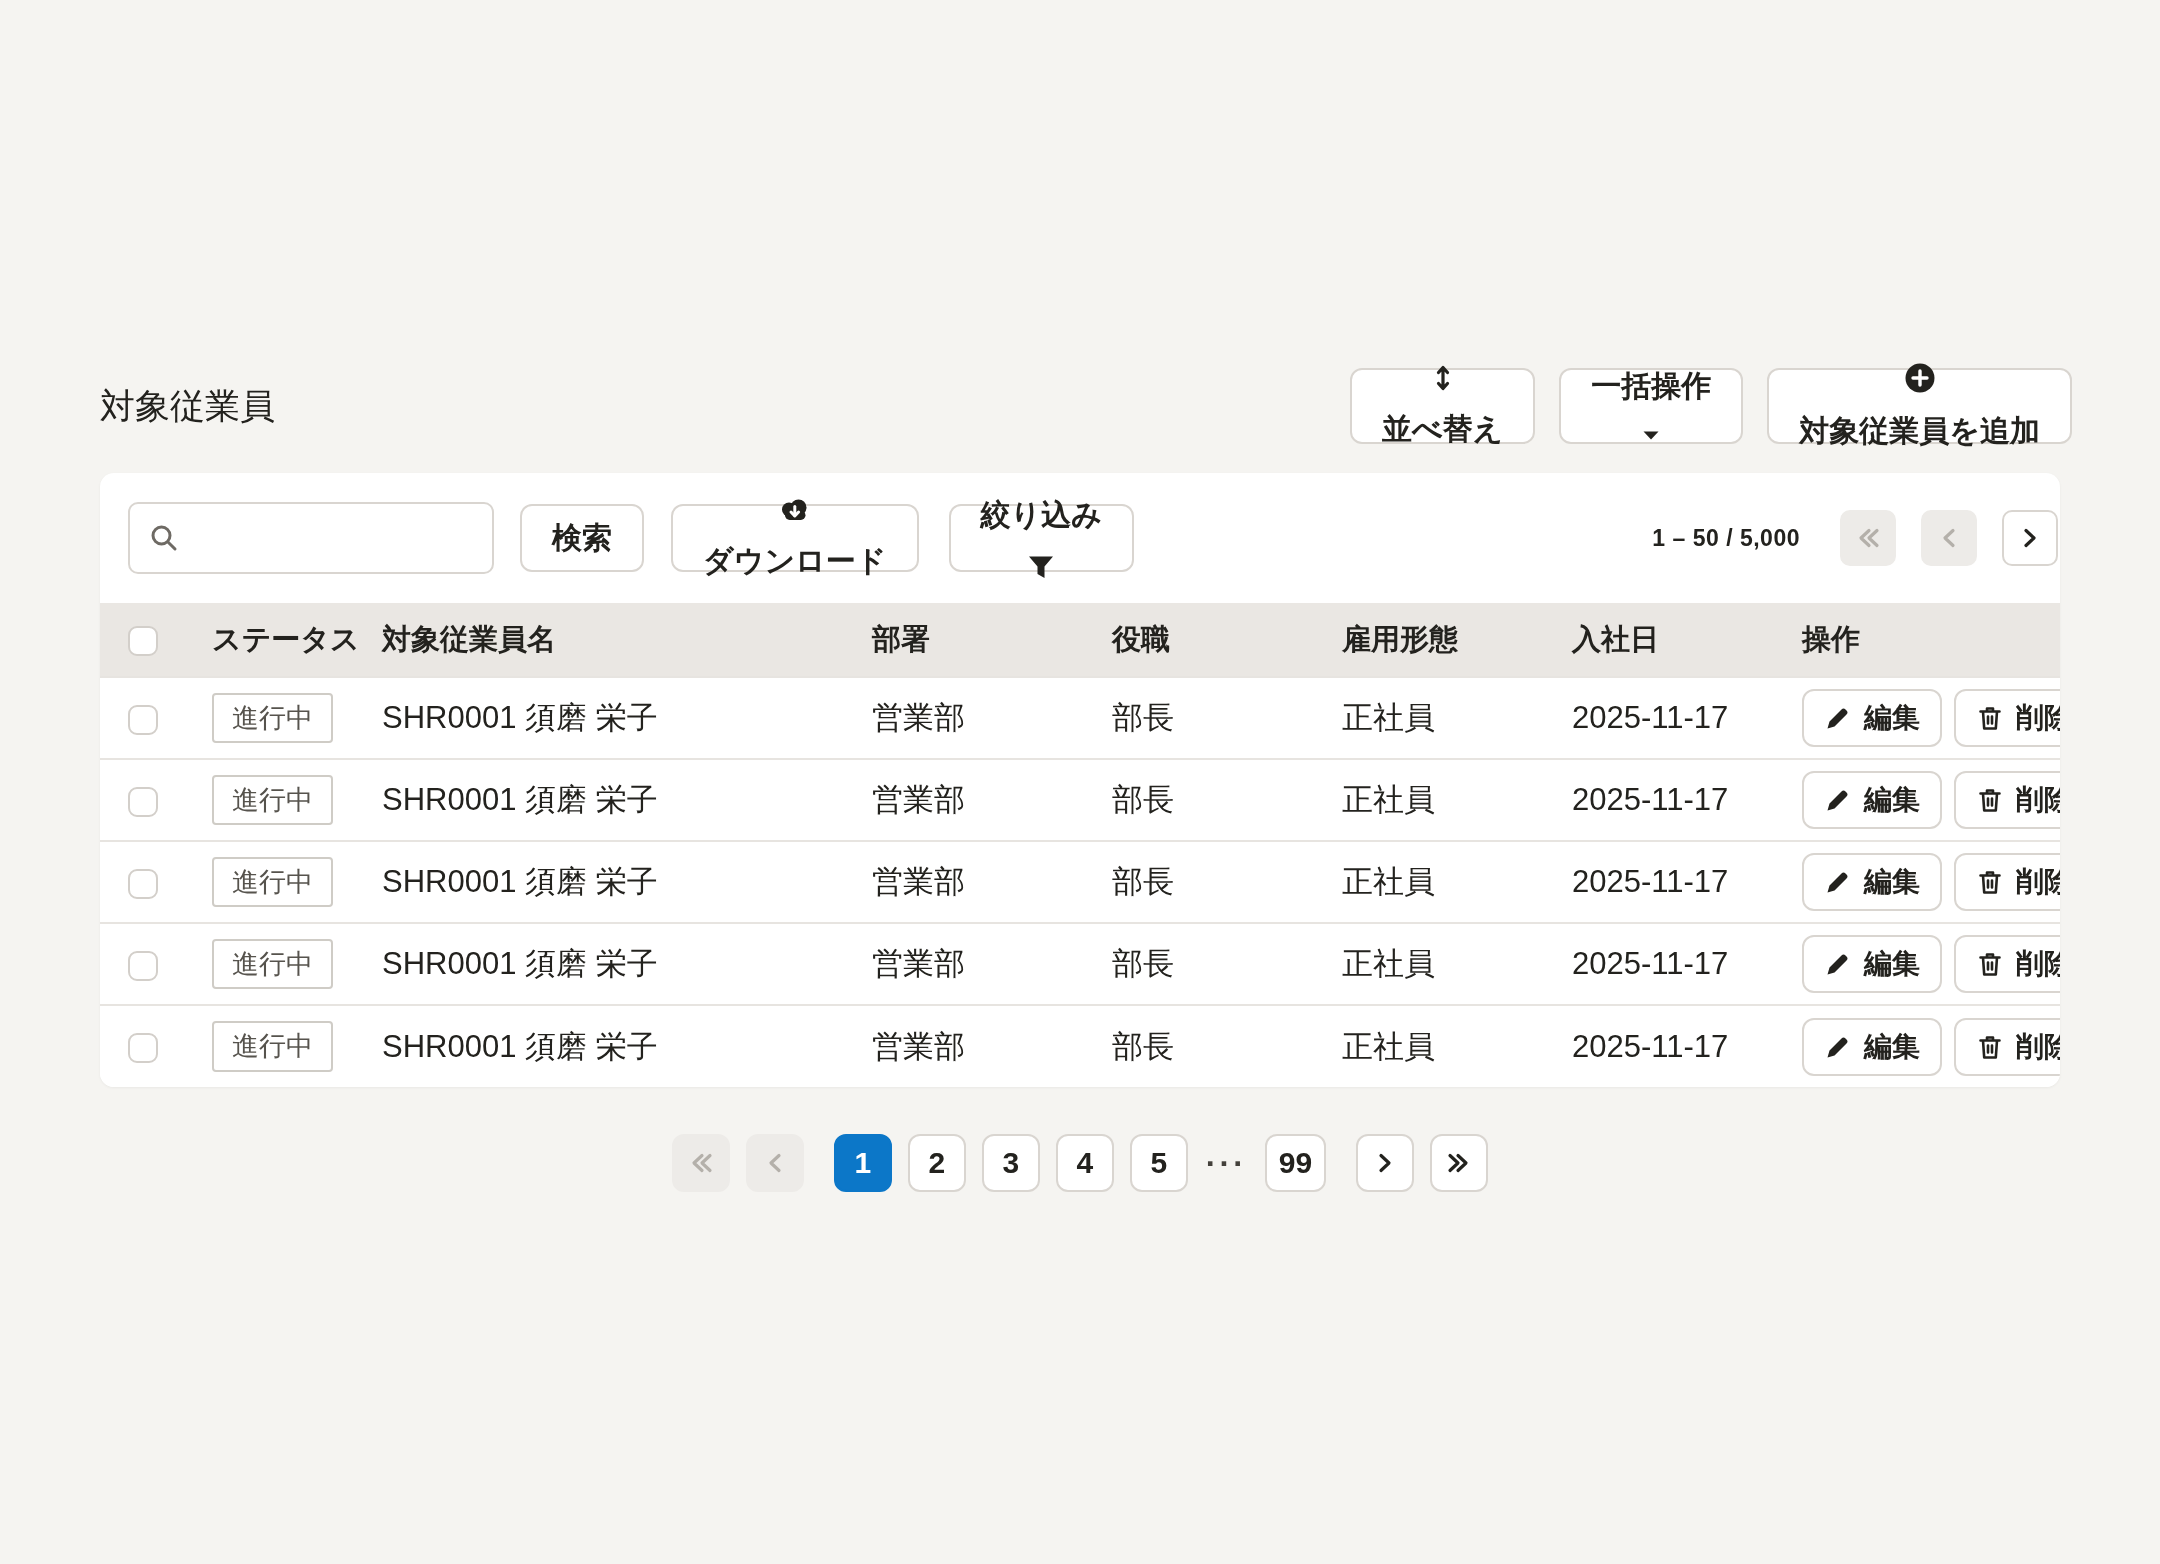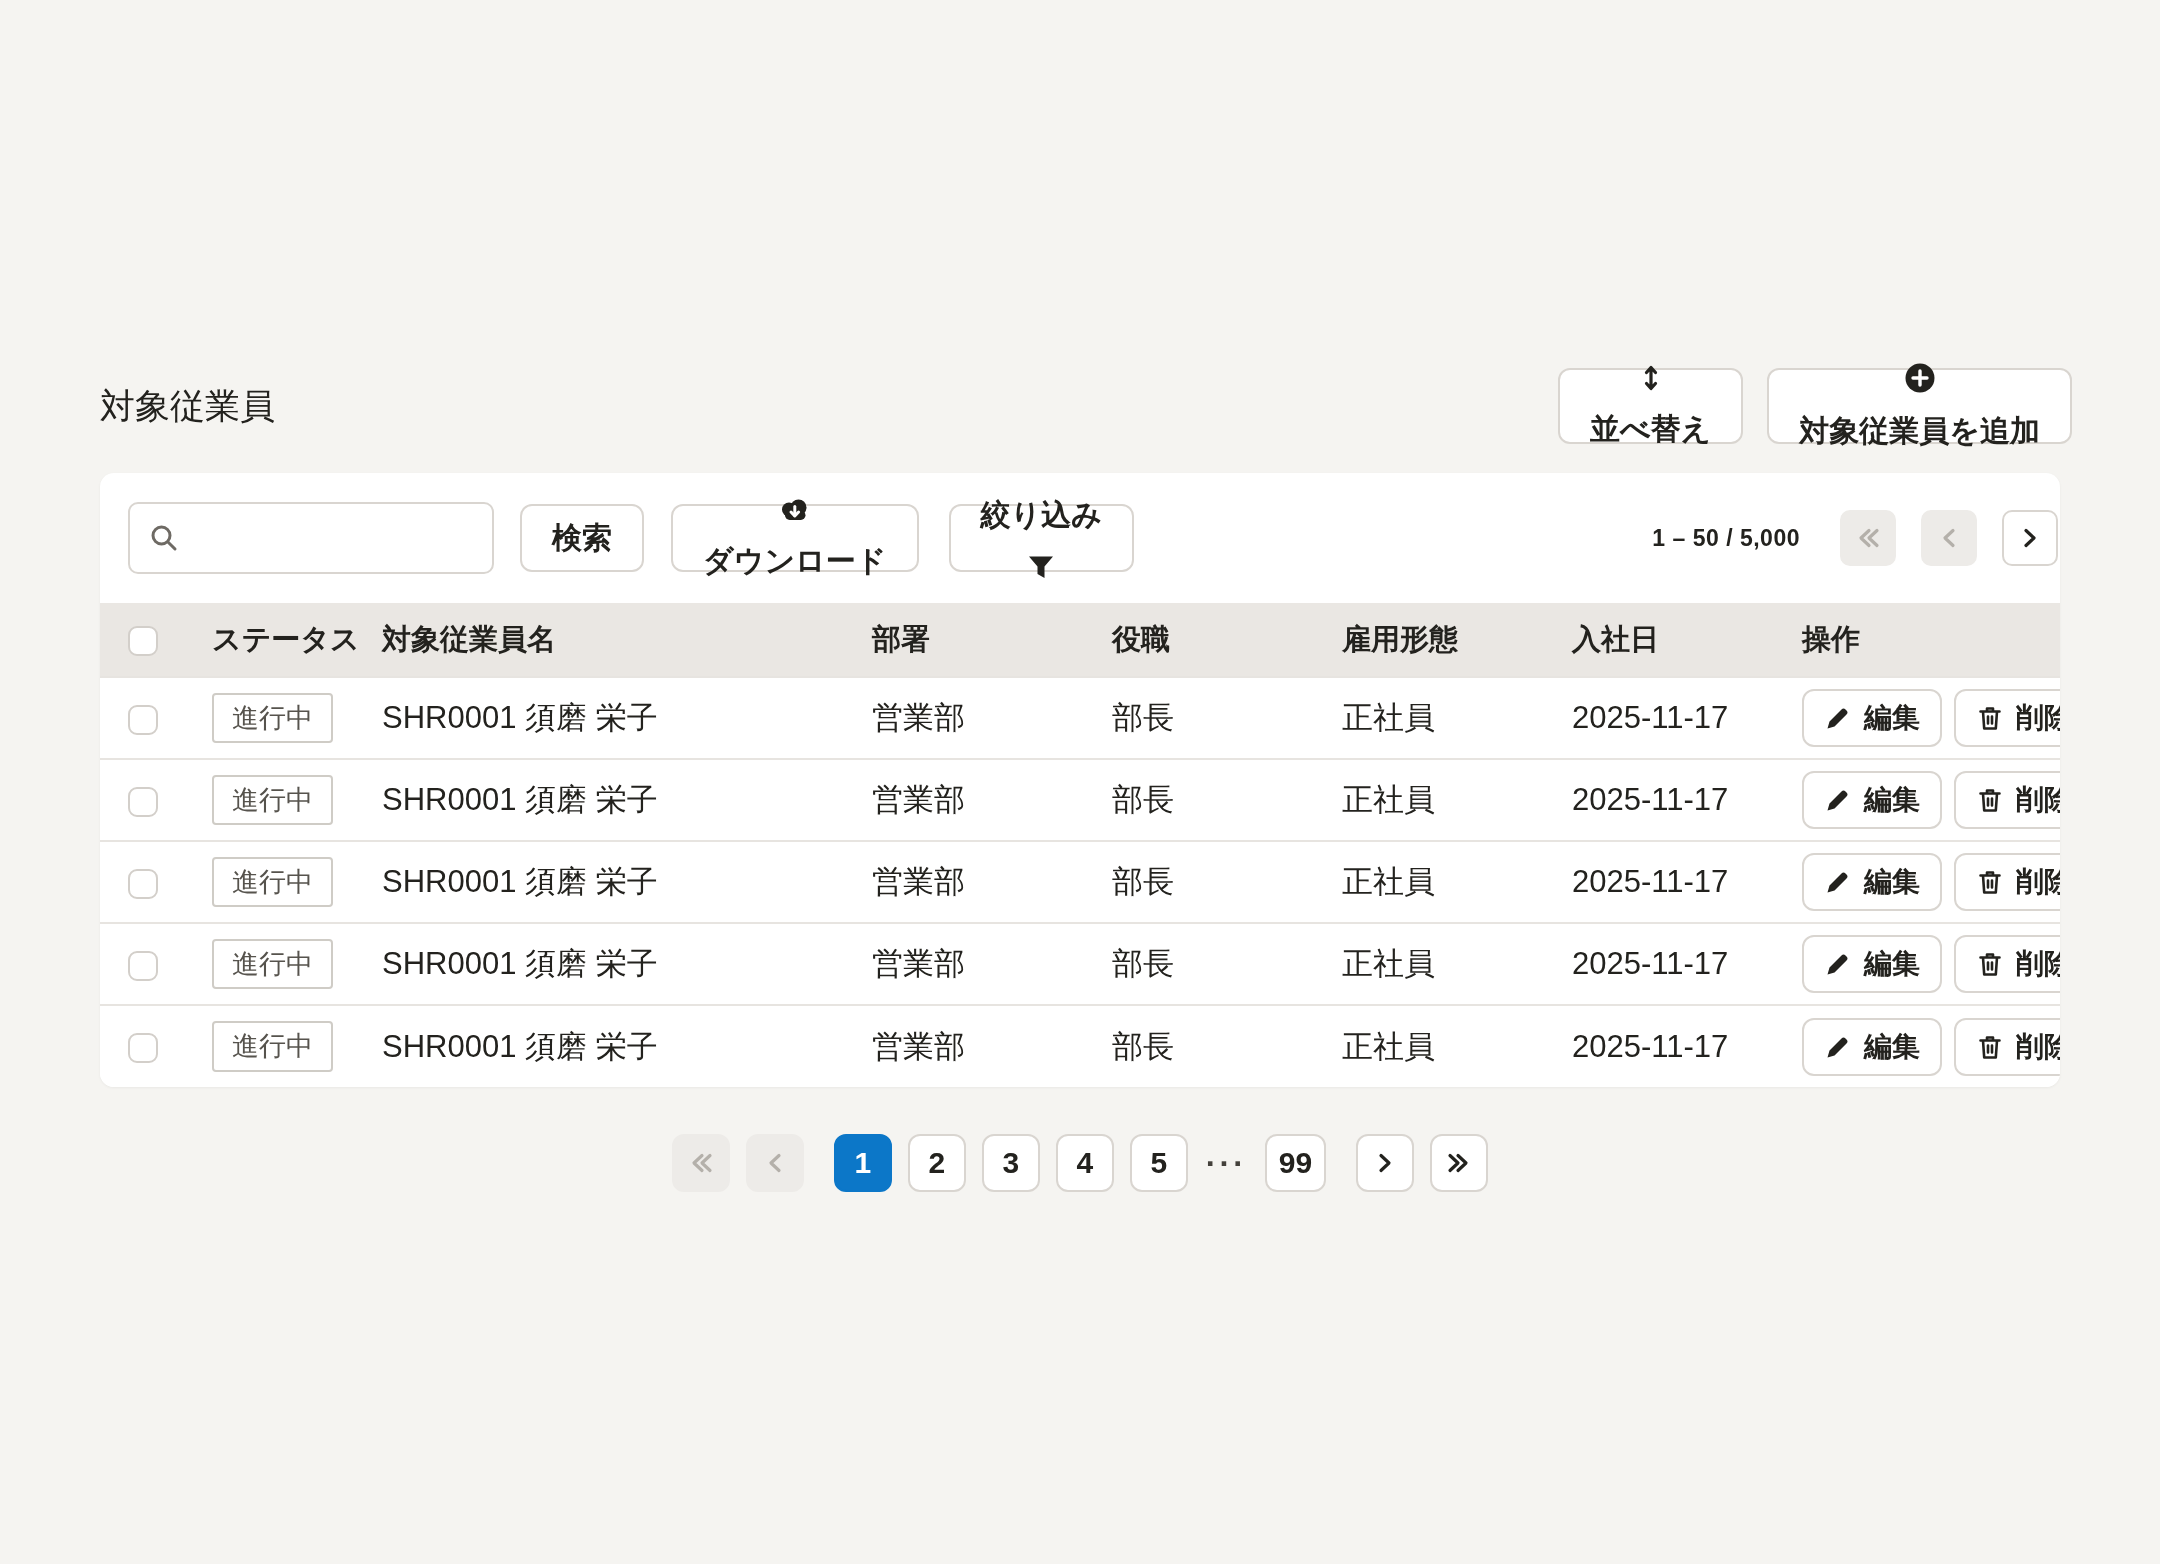--- a/index.html
+++ b/index.html
@@ -85,20 +85,26 @@
 <div class="screen">
 
   <div class="title-row">
     <h1 class="page-title">対象従業員</h1>
     <div class="title-actions">
       <button class="btn">
         <svg width="30" height="30" viewBox="0 0 30 30">
           <path d="M15 5 V25 M10.5 9.5 L15 4.5 L19.5 9.5 M10.5 20.5 L15 25.5 L19.5 20.5" fill="none" stroke="#23221e" stroke-width="3.2" stroke-linecap="round" stroke-linejoin="round"></path>
         </svg>
         <span>並べ替え</span>
+      </button>
+      <button class="btn">
+        <span>一括操作</span>
+        <svg width="24" height="24" viewBox="0 0 24 24">
+          <path d="M4.5 8.5 L12 16.5 L19.5 8.5 Z" fill="#23221e"></path>
+        </svg>
       </button>
       <button class="btn">
         <svg width="34" height="34" viewBox="0 0 34 34">
           <circle cx="17" cy="17" r="14.5" fill="#23221e"></circle>
           <path d="M17 10 V24 M10 17 H24" stroke="#ffffff" stroke-width="3.4" stroke-linecap="round"></path>
         </svg>
         <span>対象従業員を追加</span>
       </button>
     </div>
   </div>

